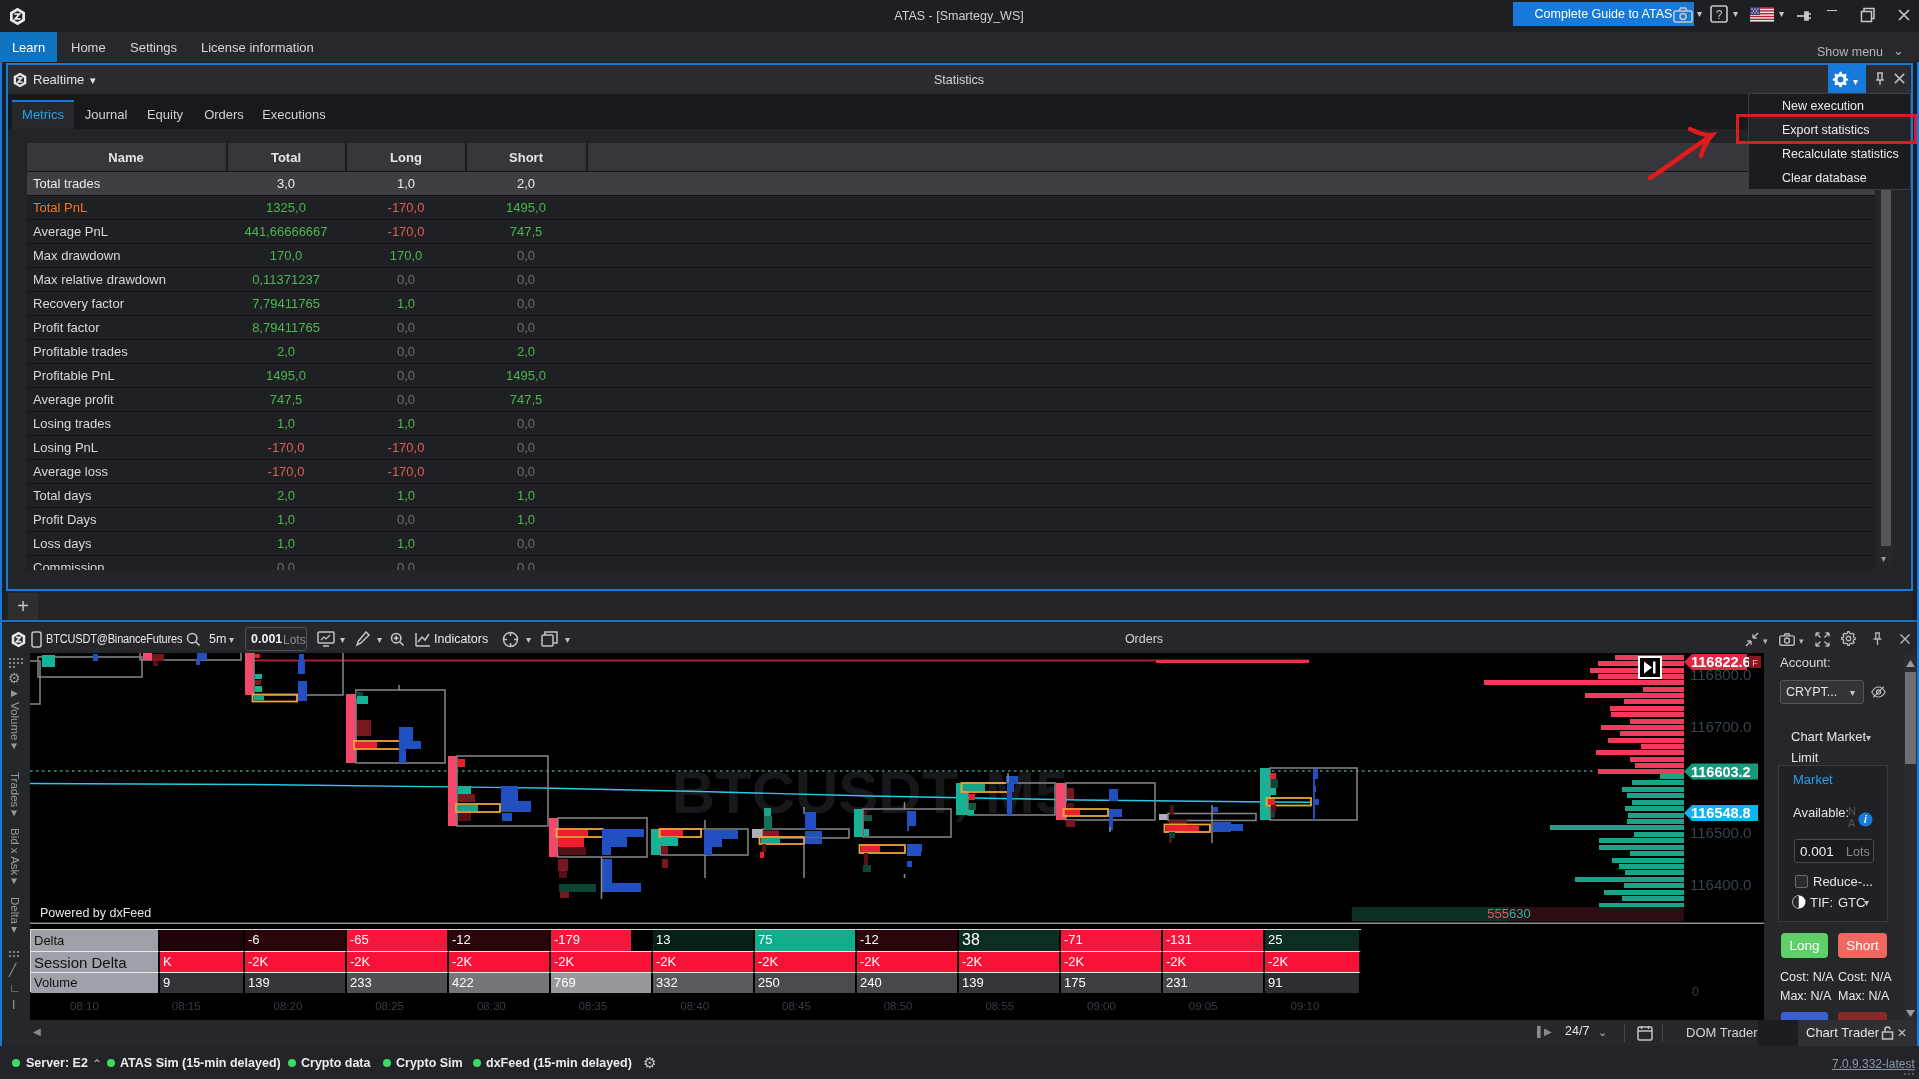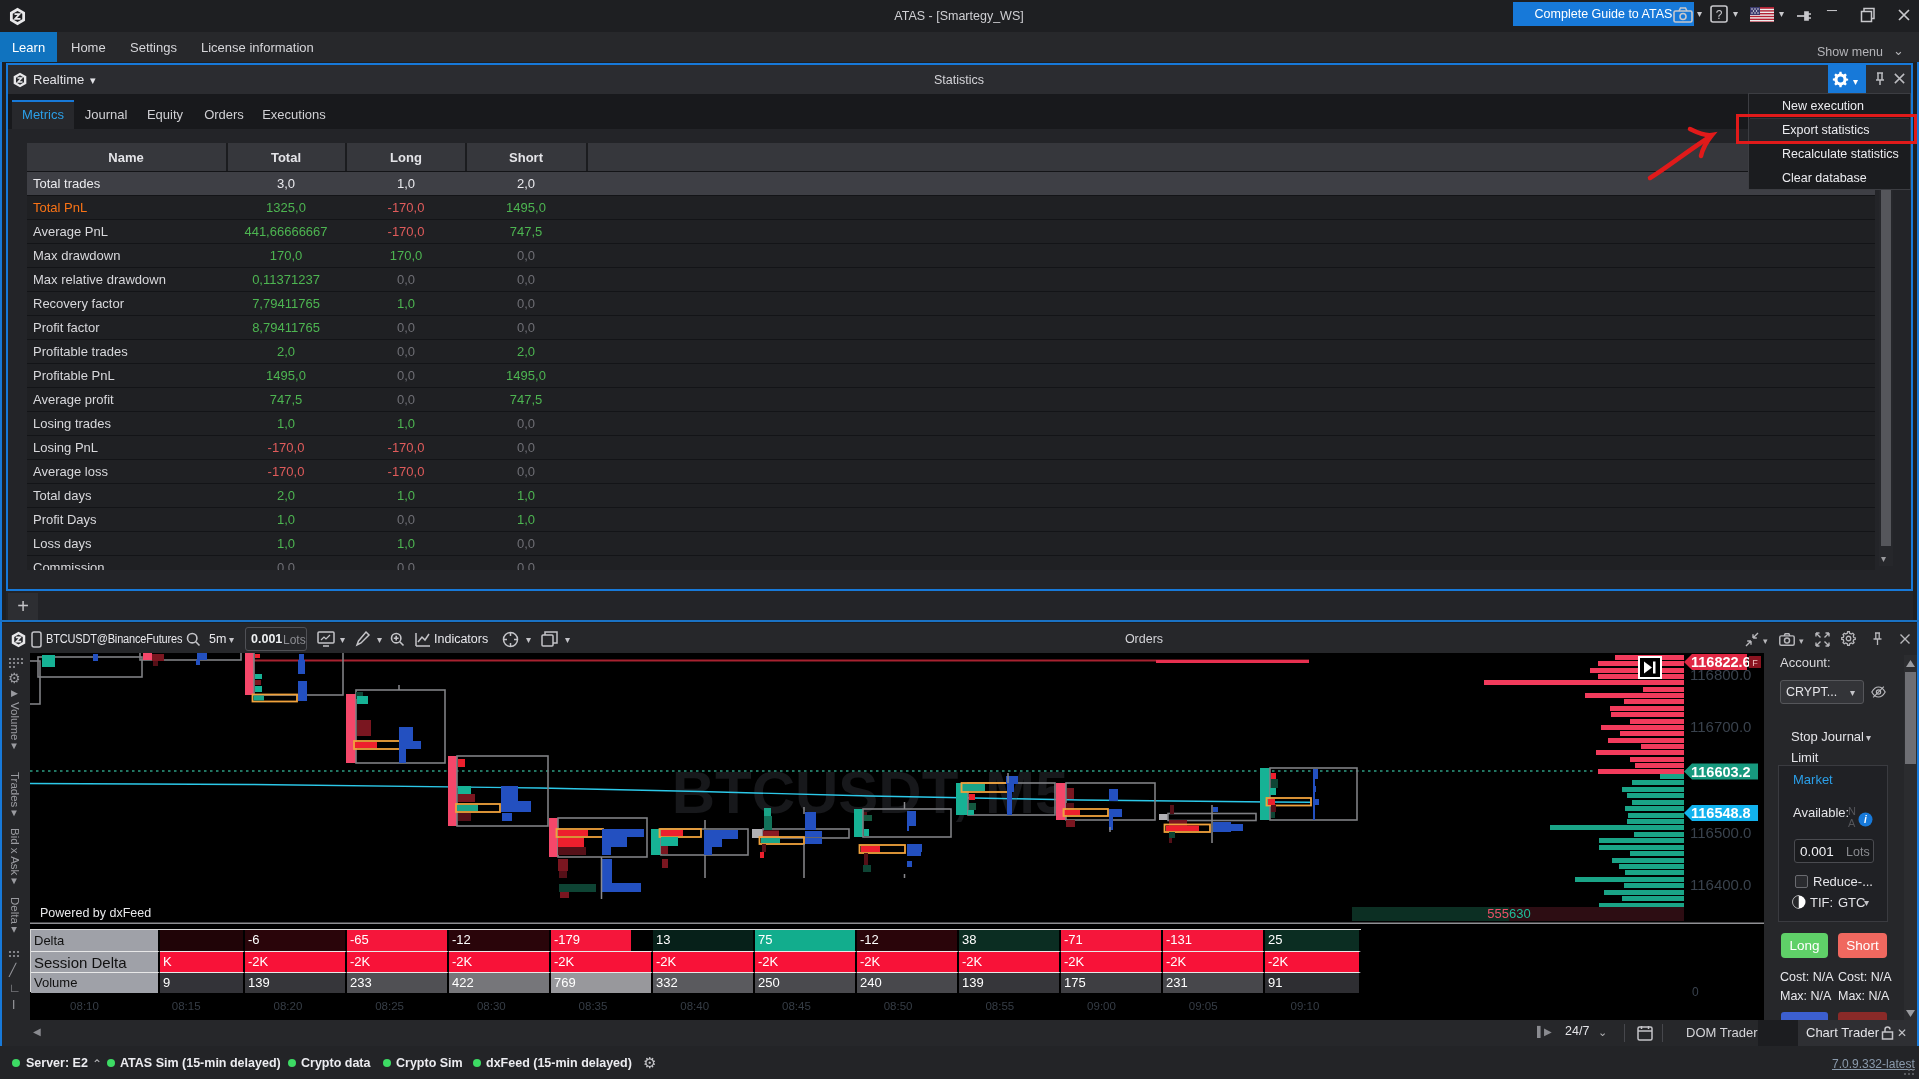--- a/index.html
+++ b/index.html
@@ -605,21 +605,21 @@
 <div class="ab" style="left:520px;top:42px;width:102px;height:21px;background:#98989c;border-right:2px solid #000;border-top:1px solid #e8e8e8;color:#fff;font-size:13px;line-height:19px;padding-left:3px;overflow:hidden;">769</div>
 <div class="ab" style="left:622px;top:0px;width:102px;height:21px;background:#062019;border-right:2px solid #000;color:#fff;font-size:13px;line-height:20px;padding-left:3px;overflow:hidden;">13</div>
 <div class="ab" style="left:622px;top:21px;width:102px;height:21px;background:#f81238;border-right:2px solid #000;border-top:1px solid #e8e8e8;color:#fff;font-size:13px;line-height:19px;padding-left:3px;overflow:hidden;">-2K</div>
 <div class="ab" style="left:622px;top:42px;width:102px;height:21px;background:#5a5a5e;border-right:2px solid #000;border-top:1px solid #e8e8e8;color:#fff;font-size:13px;line-height:19px;padding-left:3px;overflow:hidden;">332</div>
 <div class="ab" style="left:724px;top:0px;width:102px;height:21px;background:#12ad8d;border-right:2px solid #000;color:#fff;font-size:13px;line-height:20px;padding-left:3px;overflow:hidden;">75</div>
 <div class="ab" style="left:724px;top:21px;width:102px;height:21px;background:#f81238;border-right:2px solid #000;border-top:1px solid #e8e8e8;color:#fff;font-size:13px;line-height:19px;padding-left:3px;overflow:hidden;">-2K</div>
 <div class="ab" style="left:724px;top:42px;width:102px;height:21px;background:#4a4a4e;border-right:2px solid #000;border-top:1px solid #e8e8e8;color:#fff;font-size:13px;line-height:19px;padding-left:3px;overflow:hidden;">250</div>
 <div class="ab" style="left:826px;top:0px;width:102px;height:21px;background:#2a050a;border-right:2px solid #000;color:#fff;font-size:13px;line-height:20px;padding-left:3px;overflow:hidden;">-12</div>
 <div class="ab" style="left:826px;top:21px;width:102px;height:21px;background:#f81238;border-right:2px solid #000;border-top:1px solid #e8e8e8;color:#fff;font-size:13px;line-height:19px;padding-left:3px;overflow:hidden;">-2K</div>
 <div class="ab" style="left:826px;top:42px;width:102px;height:21px;background:#48484c;border-right:2px solid #000;border-top:1px solid #e8e8e8;color:#fff;font-size:13px;line-height:19px;padding-left:3px;overflow:hidden;">240</div>
-<div class="ab" style="left:928px;top:0px;width:102px;height:21px;background:#0b2d22;border-right:2px solid #000;color:#fff;font-size:13px;line-height:20px;padding-left:3px;overflow:hidden;">38</div>
+<div class="ab" style="left:928px;top:0px;width:102px;height:21px;background:#0b2d22;border-right:2px solid #000;color:#fff;font-size:16px;line-height:20px;padding-left:3px;overflow:hidden;">38</div>
 <div class="ab" style="left:928px;top:21px;width:102px;height:21px;background:#f81238;border-right:2px solid #000;border-top:1px solid #e8e8e8;color:#fff;font-size:13px;line-height:19px;padding-left:3px;overflow:hidden;">-2K</div>
 <div class="ab" style="left:928px;top:42px;width:102px;height:21px;background:#36363a;border-right:2px solid #000;border-top:1px solid #e8e8e8;color:#fff;font-size:13px;line-height:19px;padding-left:3px;overflow:hidden;">139</div>
 <div class="ab" style="left:1030px;top:0px;width:102px;height:21px;background:#f5163b;border-right:2px solid #000;color:#fff;font-size:13px;line-height:20px;padding-left:3px;overflow:hidden;">-71</div>
 <div class="ab" style="left:1030px;top:21px;width:102px;height:21px;background:#f81238;border-right:2px solid #000;border-top:1px solid #e8e8e8;color:#fff;font-size:13px;line-height:19px;padding-left:3px;overflow:hidden;">-2K</div>
 <div class="ab" style="left:1030px;top:42px;width:102px;height:21px;background:#3e3e42;border-right:2px solid #000;border-top:1px solid #e8e8e8;color:#fff;font-size:13px;line-height:19px;padding-left:3px;overflow:hidden;">175</div>
 <div class="ab" style="left:1132px;top:0px;width:102px;height:21px;background:#f5163b;border-right:2px solid #000;color:#fff;font-size:13px;line-height:20px;padding-left:3px;overflow:hidden;">-131</div>
 <div class="ab" style="left:1132px;top:21px;width:102px;height:21px;background:#f81238;border-right:2px solid #000;border-top:1px solid #e8e8e8;color:#fff;font-size:13px;line-height:19px;padding-left:3px;overflow:hidden;">-2K</div>
 <div class="ab" style="left:1132px;top:42px;width:102px;height:21px;background:#47474b;border-right:2px solid #000;border-top:1px solid #e8e8e8;color:#fff;font-size:13px;line-height:19px;padding-left:3px;overflow:hidden;">231</div>
 <div class="ab" style="left:1234px;top:0px;width:96px;height:21px;background:#0b2d22;border-right:2px solid #000;color:#fff;font-size:13px;line-height:20px;padding-left:3px;overflow:hidden;">25</div>
 <div class="ab" style="left:1234px;top:21px;width:96px;height:21px;background:#f81238;border-right:2px solid #000;border-top:1px solid #e8e8e8;color:#fff;font-size:13px;line-height:19px;padding-left:3px;overflow:hidden;">-2K</div>
@@ -631,21 +631,21 @@
 <div class="ab" style="left:1764px;top:655px;width:153px;height:365px;background:#26272a;"></div>
 <div class="tx" style="left:1780px;top:655px;font-size:13px;color:#d8d8dc;">Account:</div>
 <div class="ab" style="left:1780px;top:680px;width:84px;height:24px;background:#333438;border:1px solid #55565a;border-radius:3px;"></div>
 <div class="tx" style="left:1786px;top:685px;font-size:12.5px;color:#e4e4e8;">CRYPT...</div>
 <div class="tx" style="left:1850px;top:687px;font-size:10px;color:#c4c4c8;">▾</div>
 <svg class="ab" style="left:1870px;top:684px" width="17" height="16" viewBox="0 0 24 24">
 <path d="M2 12 C5 6.5, 9 4.5, 12 4.5 C15 4.5, 19 6.5, 22 12 C19 17.5, 15 19.5, 12 19.5 C9 19.5, 5 17.5, 2 12 Z" fill="none" stroke="#b8b8bc" stroke-width="1.8"></path>
 <circle cx="12" cy="12" r="3.2" fill="none" stroke="#b8b8bc" stroke-width="1.8"></circle>
 <path d="M4 20 L20 4" stroke="#b8b8bc" stroke-width="1.8"></path>
 </svg>
-<div class="tx" style="left:1791px;top:729px;font-size:13px;color:#e4e4e8;">Stop Journal</div>
+<div class="tx" style="left:1791px;top:729px;font-size:13px;color:#e4e4e8;">Chart Market</div>
 <div class="tx" style="left:1866px;top:732px;font-size:10px;color:#c4c4c8;">▾</div>
 <div class="tx" style="left:1791px;top:750px;font-size:13px;color:#e4e4e8;">Limit</div>
 <div class="ab" style="left:1778px;top:765px;width:110px;height:157px;background:#202125;border:1px solid #3a3b40;"></div>
 <div class="tx" style="left:1793px;top:772px;font-size:13px;color:#2b9fe8;">Market</div>
 <div class="tx" style="left:1793px;top:805px;font-size:13px;color:#e4e4e8;">Available:</div>
 <div class="tx" style="left:1848px;top:805px;font-size:11px;color:#55565a;">N</div>
 <div class="tx" style="left:1848px;top:817px;font-size:11px;color:#55565a;">A</div>
 <svg class="ab" style="left:1858px;top:812px" width="15" height="15" viewBox="0 0 15 15">
 <circle cx="7.5" cy="7.5" r="7" fill="#1779d9"></circle>
     <text x="7.5" y="11.3" font-size="10" font-weight="bold" fill="#fff" text-anchor="middle" font-family="Liberation Serif" font-style="italic">i</text>

